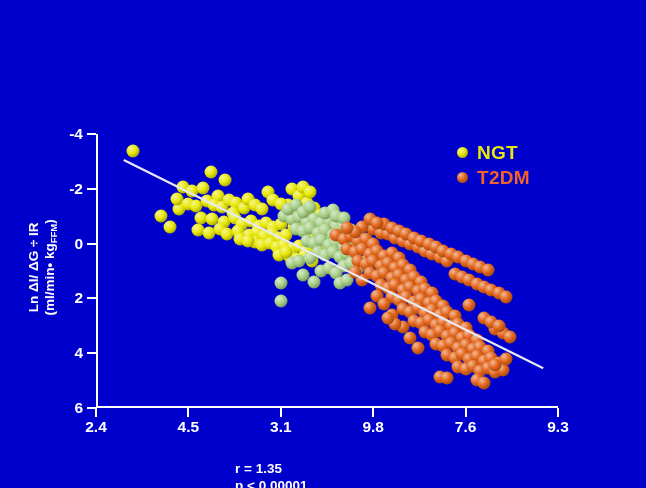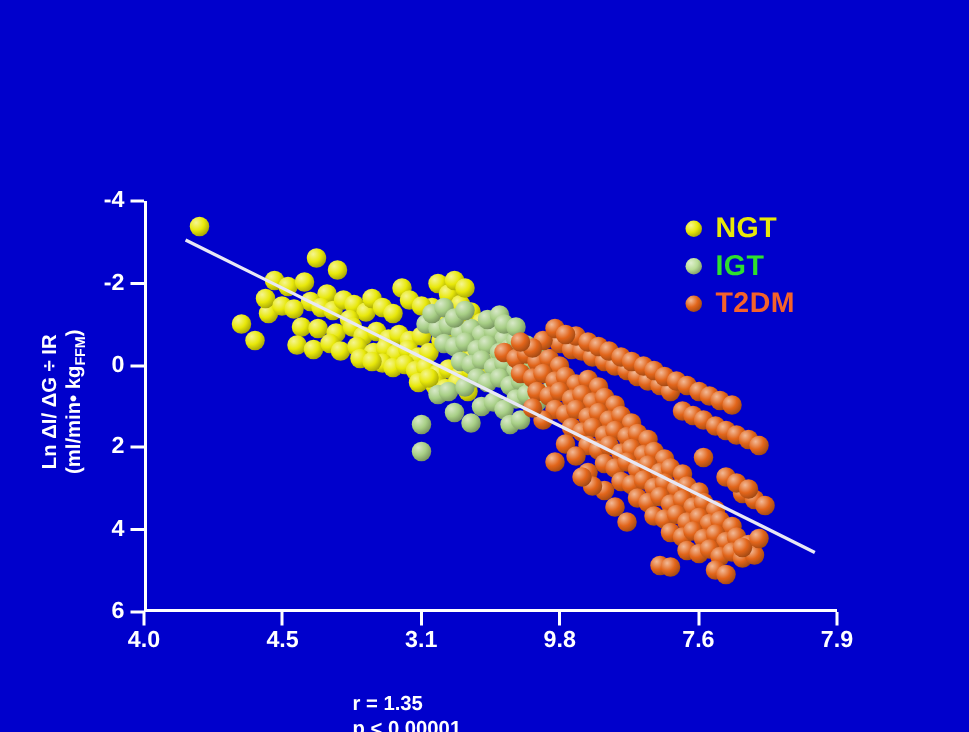--- a/index.html
+++ b/index.html
@@ -112,31 +112,31 @@
         <div class="ylabel" style="top: 219.2px;">4</div>
         <div class="ytick" style="top: 163.4px;"></div>
         <div class="ylabel" style="top: 164.4px;">2</div>
         <div class="ytick" style="top: 108.6px;"></div>
         <div class="ylabel" style="top: 109.6px;">0</div>
         <div class="ytick" style="top: 53.8px;"></div>
         <div class="ylabel" style="top: 54.8px;">-2</div>
         <div class="ytick" style="top: -1px;"></div>
         <div class="ylabel" style="top: 0px;">-4</div>
         <div class="xtick" style="left: -1px;"></div>
-        <div class="xlabel" style="left: 0px;">4.0</div>
+        <div class="xlabel" style="left: 0px;">2.4</div>
         <div class="xtick" style="left: 91.4px;"></div>
         <div class="xlabel" style="left: 92.4px;">4.5</div>
         <div class="xtick" style="left: 183.8px;"></div>
         <div class="xlabel" style="left: 184.8px;">3.1</div>
         <div class="xtick" style="left: 276.2px;"></div>
         <div class="xlabel" style="left: 277.2px;">9.8</div>
         <div class="xtick" style="left: 368.6px;"></div>
         <div class="xlabel" style="left: 369.6px;">7.6</div>
         <div class="xtick" style="left: 461px;"></div>
-        <div class="xlabel" style="left: 462px;">7.9</div>
+        <div class="xlabel" style="left: 462px;">9.3</div>
       </div>
     <div id="scatter">
         <div class="pt" style="width: 13px; height: 13px; left: 36.96px; top: 16.988px; background: radial-gradient(circle at 33% 30%, rgb(245, 245, 145) 0%, rgb(232, 232, 10) 42%, rgb(121, 121, 5) 100%);"></div>
         <div class="pt" style="width: 13px; height: 13px; left: 114.576px; top: 37.812px; background: radial-gradient(circle at 33% 30%, rgb(245, 245, 145) 0%, rgb(232, 232, 10) 42%, rgb(121, 121, 5) 100%);"></div>
         <div class="pt" style="width: 13px; height: 13px; left: 86.856px; top: 52.882px; background: radial-gradient(circle at 33% 30%, rgb(245, 245, 145) 0%, rgb(232, 232, 10) 42%, rgb(121, 121, 5) 100%);"></div>
         <div class="pt" style="width: 13px; height: 13px; left: 96.096px; top: 56.992px; background: radial-gradient(circle at 33% 30%, rgb(245, 245, 145) 0%, rgb(232, 232, 10) 42%, rgb(121, 121, 5) 100%);"></div>
         <div class="pt" style="width: 13px; height: 13px; left: 107.184px; top: 54.252px; background: radial-gradient(circle at 33% 30%, rgb(245, 245, 145) 0%, rgb(232, 232, 10) 42%, rgb(121, 121, 5) 100%);"></div>
         <div class="pt" style="width: 13px; height: 13px; left: 121.968px; top: 62.472px; background: radial-gradient(circle at 33% 30%, rgb(245, 245, 145) 0%, rgb(232, 232, 10) 42%, rgb(121, 121, 5) 100%);"></div>
         <div class="pt" style="width: 13px; height: 13px; left: 129.36px; top: 46.032px; background: radial-gradient(circle at 33% 30%, rgb(245, 245, 145) 0%, rgb(232, 232, 10) 42%, rgb(121, 121, 5) 100%);"></div>
         <div class="pt" style="width: 13px; height: 13px; left: 83.16px; top: 74.528px; background: radial-gradient(circle at 33% 30%, rgb(245, 245, 145) 0%, rgb(232, 232, 10) 42%, rgb(121, 121, 5) 100%);"></div>
@@ -443,22 +443,18 @@
     </div>
   </div>
 
 
   <div id="legend">
       <div class="legend-row">
         <span class="legend-dot" style="background: radial-gradient(circle at 33% 30%, rgb(245, 245, 145) 0%, rgb(232, 232, 10) 42%, rgb(121, 121, 5) 100%);"></span>
         <span class="legend-text" style="color: rgb(232, 232, 10);">NGT</span>
       </div>
       <div class="legend-row">
-        <span class="legend-dot" style="background: radial-gradient(circle at 33% 30%, rgb(224, 240, 208) 0%, rgb(185, 221, 150) 42%, rgb(96, 115, 78) 100%);"></span>
-        <span class="legend-text" style="color: rgb(46, 224, 46);">IGT</span>
-      </div>
-      <div class="legend-row">
         <span class="legend-dot" style="background: radial-gradient(circle at 33% 30%, rgb(242, 186, 152) 0%, rgb(226, 101, 26) 42%, rgb(118, 53, 14) 100%);"></span>
         <span class="legend-text" style="color: rgb(244, 98, 42);">T2DM</span>
       </div>
     </div>
 
 </div>
 
 </body></html>

